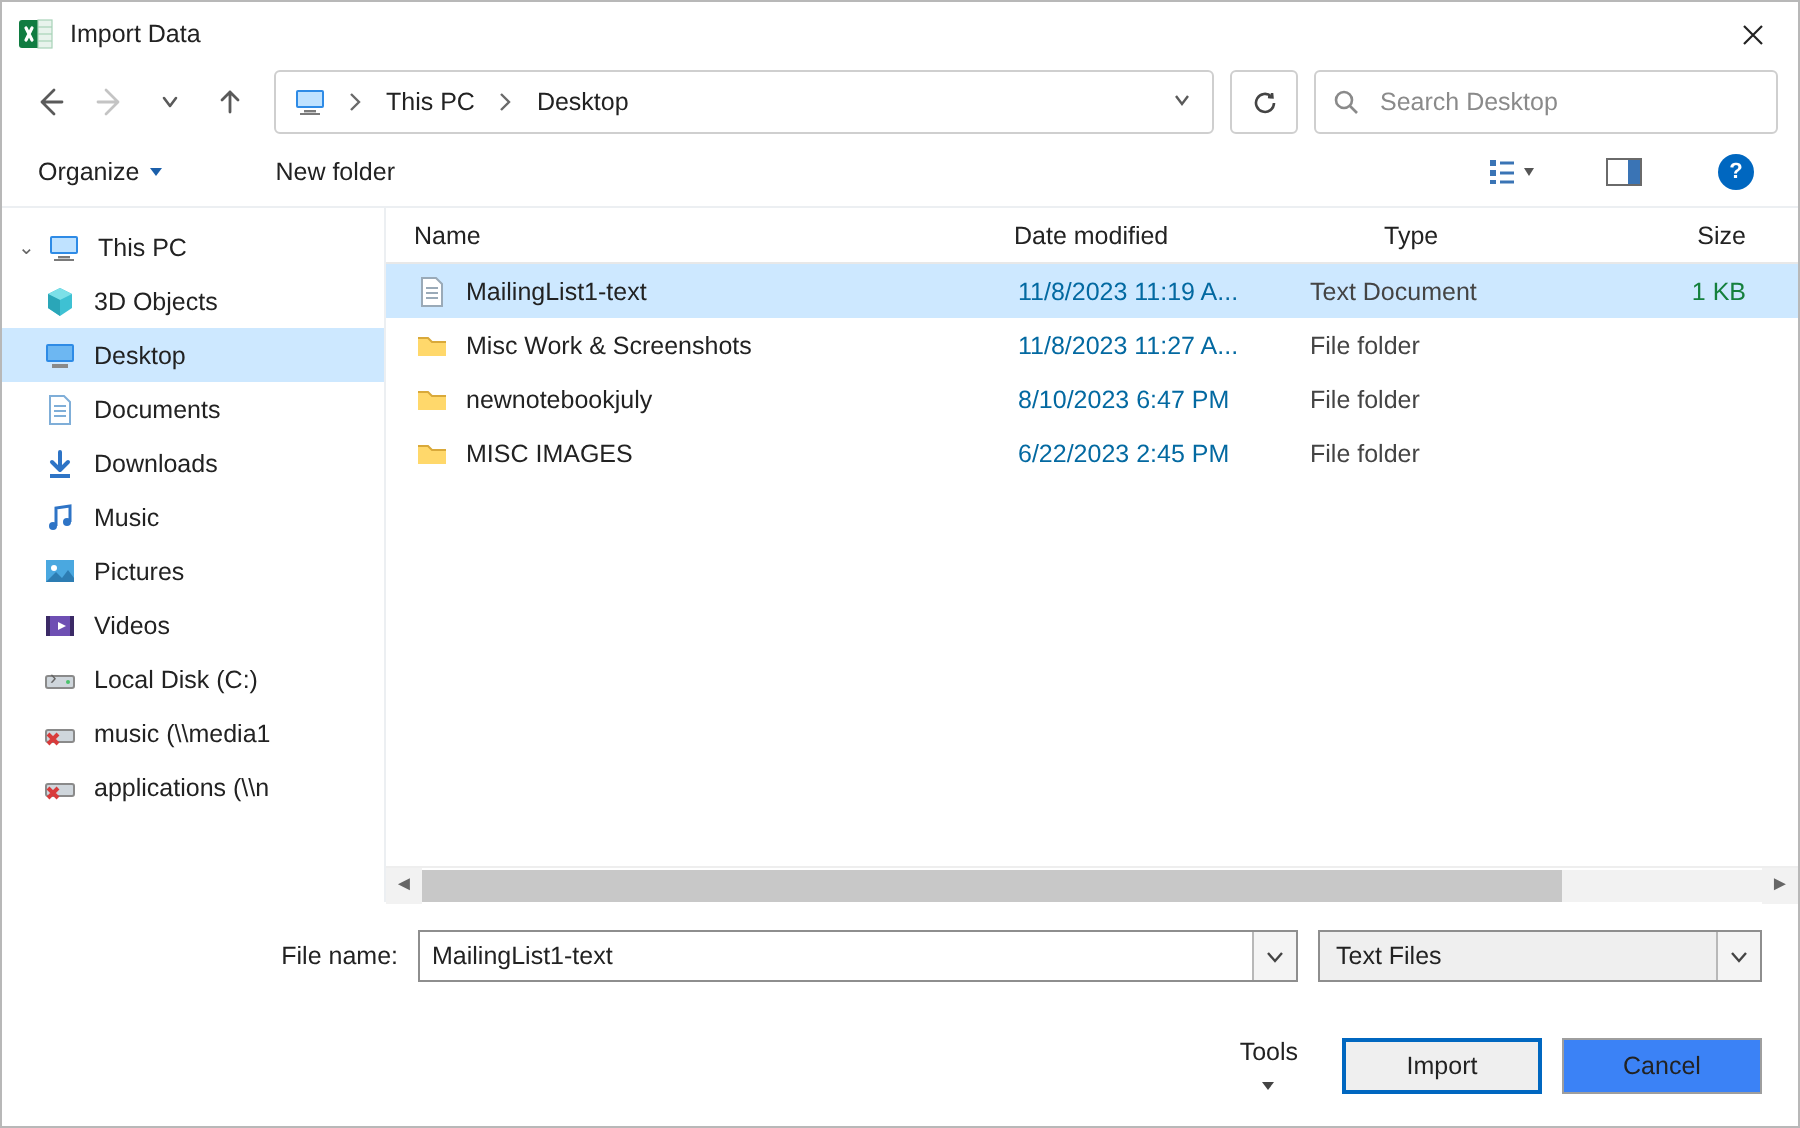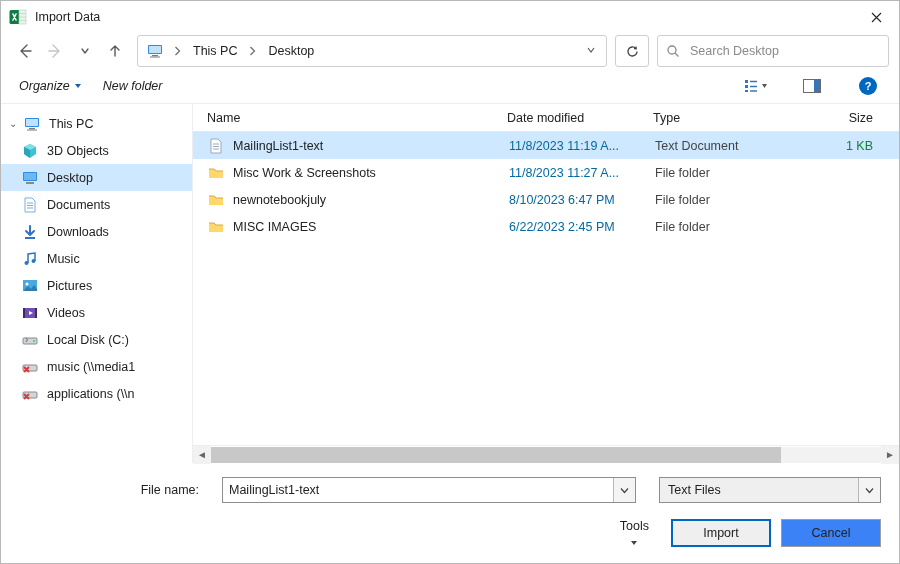--- a/index.html
+++ b/index.html
@@ -19,57 +19,57 @@
   .addr .pc-icon { width: 18px; height: 18px; margin: 0 4px; }
   .addr .crumb { padding: 4px 6px; display: flex; align-items: center; gap: 4px; }
   .addr .spacer { flex: 1; }
   .addr .chev { padding: 0 6px; color: #555; }
   .refresh { width: 34px; height: 32px; border: 1px solid #cfcfcf; border-radius: 3px; display: flex; align-items: center; justify-content: center; margin-right: 6px; }
   .searchbox { width: 232px; height: 32px; border: 1px solid #cfcfcf; border-radius: 3px; display: flex; align-items: center; padding: 0 8px; color: #7f7f7f; gap: 8px; }
   .searchbox input { border: none; outline: none; flex: 1; color: #be185d; background: transparent; }
   .searchbox input::placeholder { color: #8a8a8a; }
   
   .toolbar { height: 34px; display: flex; align-items: center; padding: 0 16px 0 18px; gap: 26px; }
-  .toolbar .left { display: flex; gap: 21px; font-style: italic; }
+  .toolbar .left { display: flex; gap: 56px; }
   .toolbar .link { color: #1b5faa; display: flex; align-items: center; gap: 4px; }
   .toolbar .spacer { flex: 1; }
   .toolbar .iconbtn { width: 30px; height: 26px; display: flex; align-items: center; justify-content: center; }
   .help-circle { width: 18px; height: 18px; border-radius: 50%; background: #0067c0; color: #fff; display: flex; align-items: center; justify-content: center; font-weight: bold; font-size: 11px; }
   
   .body { flex: 1; display: flex; min-height: 0; border-top: 1px solid #eceff2; }
   .tree { width: 192px; border-right: 1px solid #eceff2; overflow-y: auto; padding: 6px 0; }
   .tree-item { height: 27px; display: flex; align-items: center; padding-left: 22px; gap: 8px; position: relative; }
   .tree-item.indent { padding-left: 20px; }
   .tree-item.selected { background: #cde8ff; }
   .tree-item .chev-t { position: absolute; left: 8px; font-size: 10px; color: #666; }
   .tree-item .chev-t.indent-chev { left: 24px; }
   .tree .icon { width: 18px; height: 18px; flex-shrink: 0; }
   .tree-label { white-space: nowrap; overflow: hidden; text-overflow: clip; }
   
   .filepane { flex: 1; display: flex; flex-direction: column; min-width: 0; }
   .cols { height: 28px; display: flex; align-items: center; border-bottom: 1px solid #e8e8e8; color: #3a5c7a; padding-left: 14px; }
   .col-name { flex: 0 0 300px; }
   .col-date { flex: 0 0 146px; }
-  .col-type { flex: 0 0 146px; }
+  .col-type { flex: 0 0 146px; margin-left: 39px; }
   .col-size { flex: 1; text-align: right; padding-right: 26px; }
   .filelist { flex: 1; overflow: auto; }
   .row { height: 27px; display: flex; align-items: center; padding-left: 14px; }
   .row.selected { background: #cde8ff; }
   .row .ficon { width: 18px; height: 18px; margin-right: 8px; flex-shrink: 0; }
   .row .r-name { flex: 0 0 276px; }
   .row .r-date { flex: 0 0 146px; color: #0369a1; }
   .row .r-type { flex: 0 0 146px; color: #444; }
   .row .r-size { flex: 1; text-align: right; padding-right: 26px; color: #15803d; }
   .hscroll { height: 18px; display: flex; align-items: center; border-top: 1px solid #eee; }
   .hscroll .arrow { width: 18px; height: 18px; background: #f2f2f2; display:flex;align-items:center;justify-content:center; color:#666; font-size:10px;}
   .hscroll .track { flex: 1; height: 16px; background: #f2f2f2; position: relative; }
   .hscroll .thumb { position: absolute; left: 0; top: 0; bottom: 0; width: 85%; background: #c8c8c8; }
   
   .bottom { padding: 14px 18px 16px 18px; }
-  .fname-row { display: flex; align-items: center; gap: 23px; margin-bottom: 16px; }
+  .fname-row { display: flex; align-items: center; gap: 10px; margin-bottom: 28px; }
   .fname-row label { width: 180px; text-align: right; }
   .combo { flex: 1; height: 26px; border: 1px solid #8e8e8e; display: flex; align-items: center; }
   .combo input { border: none; outline: none; flex: 1; padding: 0 6px; background: transparent; }
   .combo .dd, .filter .dd { width: 22px; height: 100%; border-left: 1px solid #b8b8b8; display: flex; align-items: center; justify-content: center; background: #f4f4f4; }
   .filter { width: 222px; height: 26px; border: 1px solid #8e8e8e; display: flex; align-items: center; background: #efefef; }
   .filter span { flex: 1; padding: 0 8px; }
   .btn-row { display: flex; align-items: center; justify-content: flex-end; gap: 10px; }
   .tools { display: flex; align-items: center; gap: 6px; padding: 0 12px; flex-direction: column; }
   .btn { width: 100px; height: 28px; border: 1px solid #9e9e9e; background: #3b82f6; display: flex; align-items: center; justify-content: center; }
   .btn.primary { border: 2px solid #0067c0; background: #efefef; }

